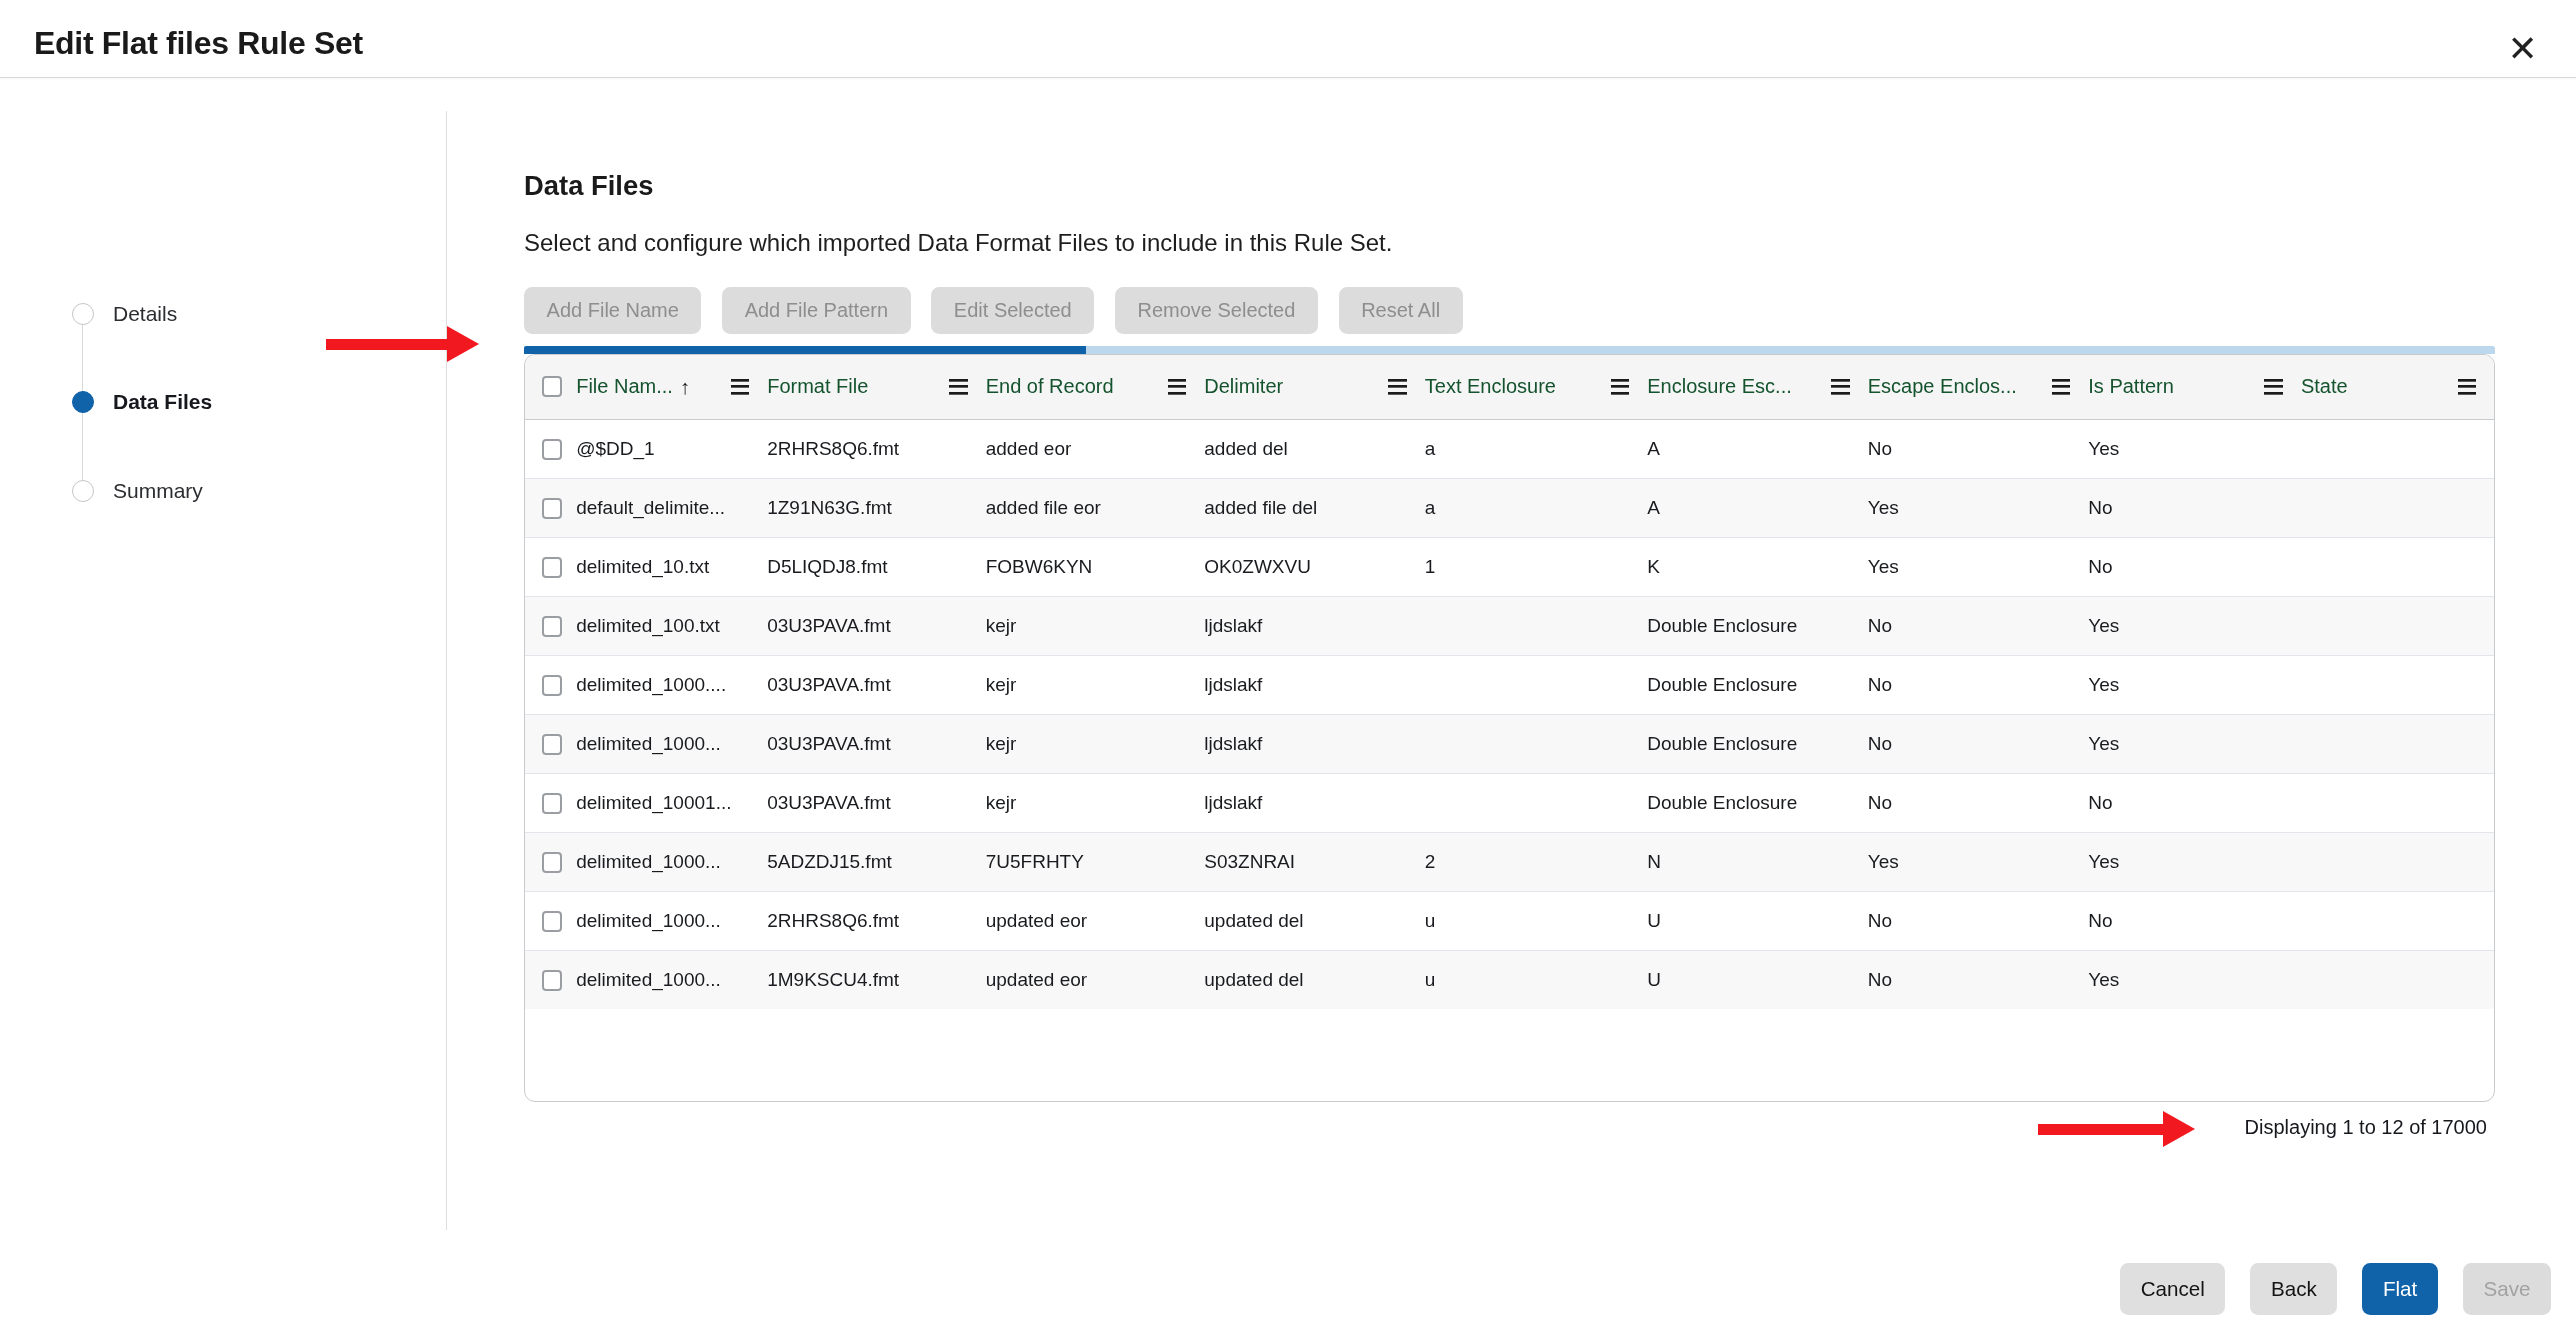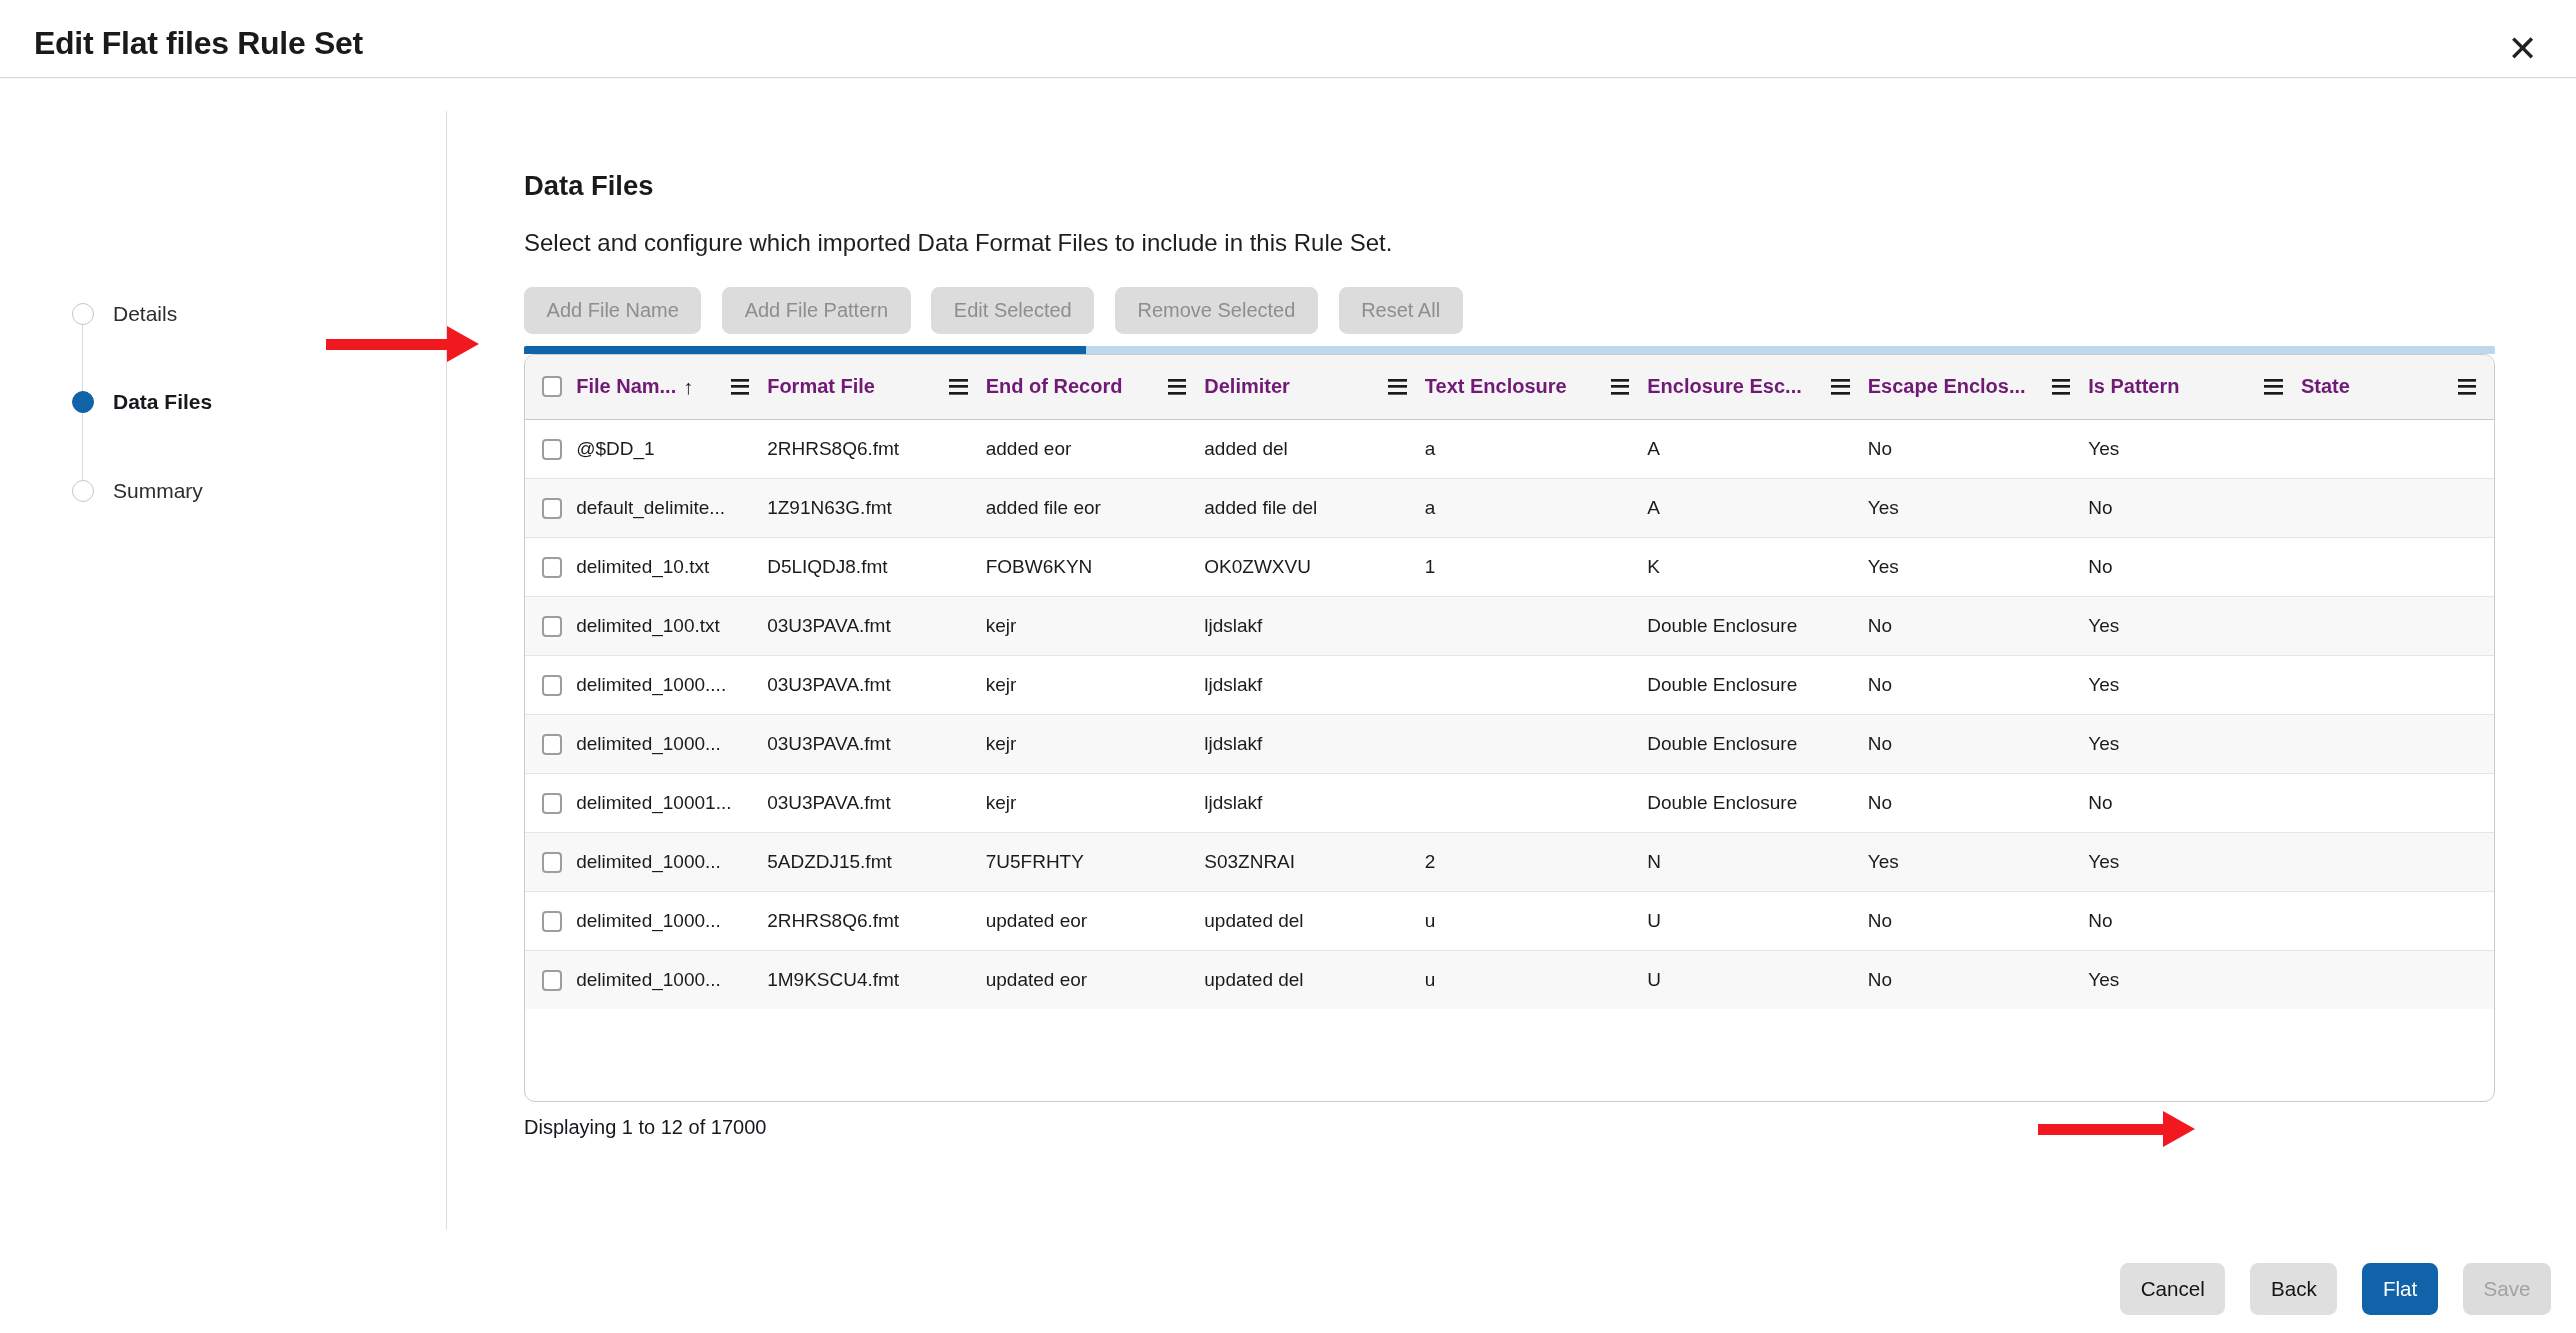--- a/index.html
+++ b/index.html
@@ -64,21 +64,21 @@
   .table-card{
     position:absolute; left:0; top:243px; width:1971px; height:748px;
     border:1.4px solid #c8cbce; border-radius:11px; background:#fff; overflow:hidden;
   }
   table{ width:100%; border-collapse:collapse; table-layout:fixed; }
   thead th{
     height:64px; background:#f5f5f6; border-bottom:1.4px solid #c8cbce;
     text-align:left; vertical-align:middle;
   }
   .hwrap{ display:flex; align-items:center; padding-right:18px; }
-  .hlabel{ font-size:20px; font-weight:700; color:#701a75; white-space:nowrap; overflow:hidden; }
+  .hlabel{ font-size:20px; font-weight:400; color:#14532d; white-space:nowrap; overflow:hidden; }
   .sort-arrow{ font-size:20.6px; font-weight:400; color:#1b1b1b; margin-left:6.9px; }
   .menu-icon{
     margin-left:auto; width:18.5px; height:16px; flex:0 0 auto; cursor:pointer;
     background:
       linear-gradient(#1b1b1b,#1b1b1b) 0 0/100% 2.7px no-repeat,
       linear-gradient(#1b1b1b,#1b1b1b) 0 50%/100% 2.7px no-repeat,
       linear-gradient(#1b1b1b,#1b1b1b) 0 100%/100% 2.7px no-repeat;
   }
   tbody td{
     height:59px; font-size:19px; color:#191b1f; vertical-align:middle;
@@ -86,21 +86,21 @@
   }
   tbody tr:nth-child(even){ background:#f8f8f9; }
   tbody tr + tr td{ border-top:1.4px solid #e2e6eb; }
   .cb-cell{ padding-left:16.5px; }
   .checkbox{
     display:inline-block; width:20.6px; height:20.6px; border:2.1px solid #9a9ea3;
     border-radius:4.1px; background:#fff; vertical-align:middle; cursor:pointer;
   }
   
   .pagination-status{
-    position:absolute; left:0; top:1005px; width:1963px; text-align:left;
+    position:absolute; left:0; top:1005px; width:1963px; text-align:right;
     font-size:20px; color:#16181d;
   }
   .footer-buttons{
     position:absolute; right:25px; bottom:18px; display:flex; gap:25px; align-items:center;
   }
   .footer-buttons button{
     height:52px; padding:0 20.6px; border:none; border-radius:8.2px;
     font-size:20.6px; font-family:inherit; cursor:pointer;
   }
   .btn-secondary{ background:#dfdfdf; color:#141414; }

